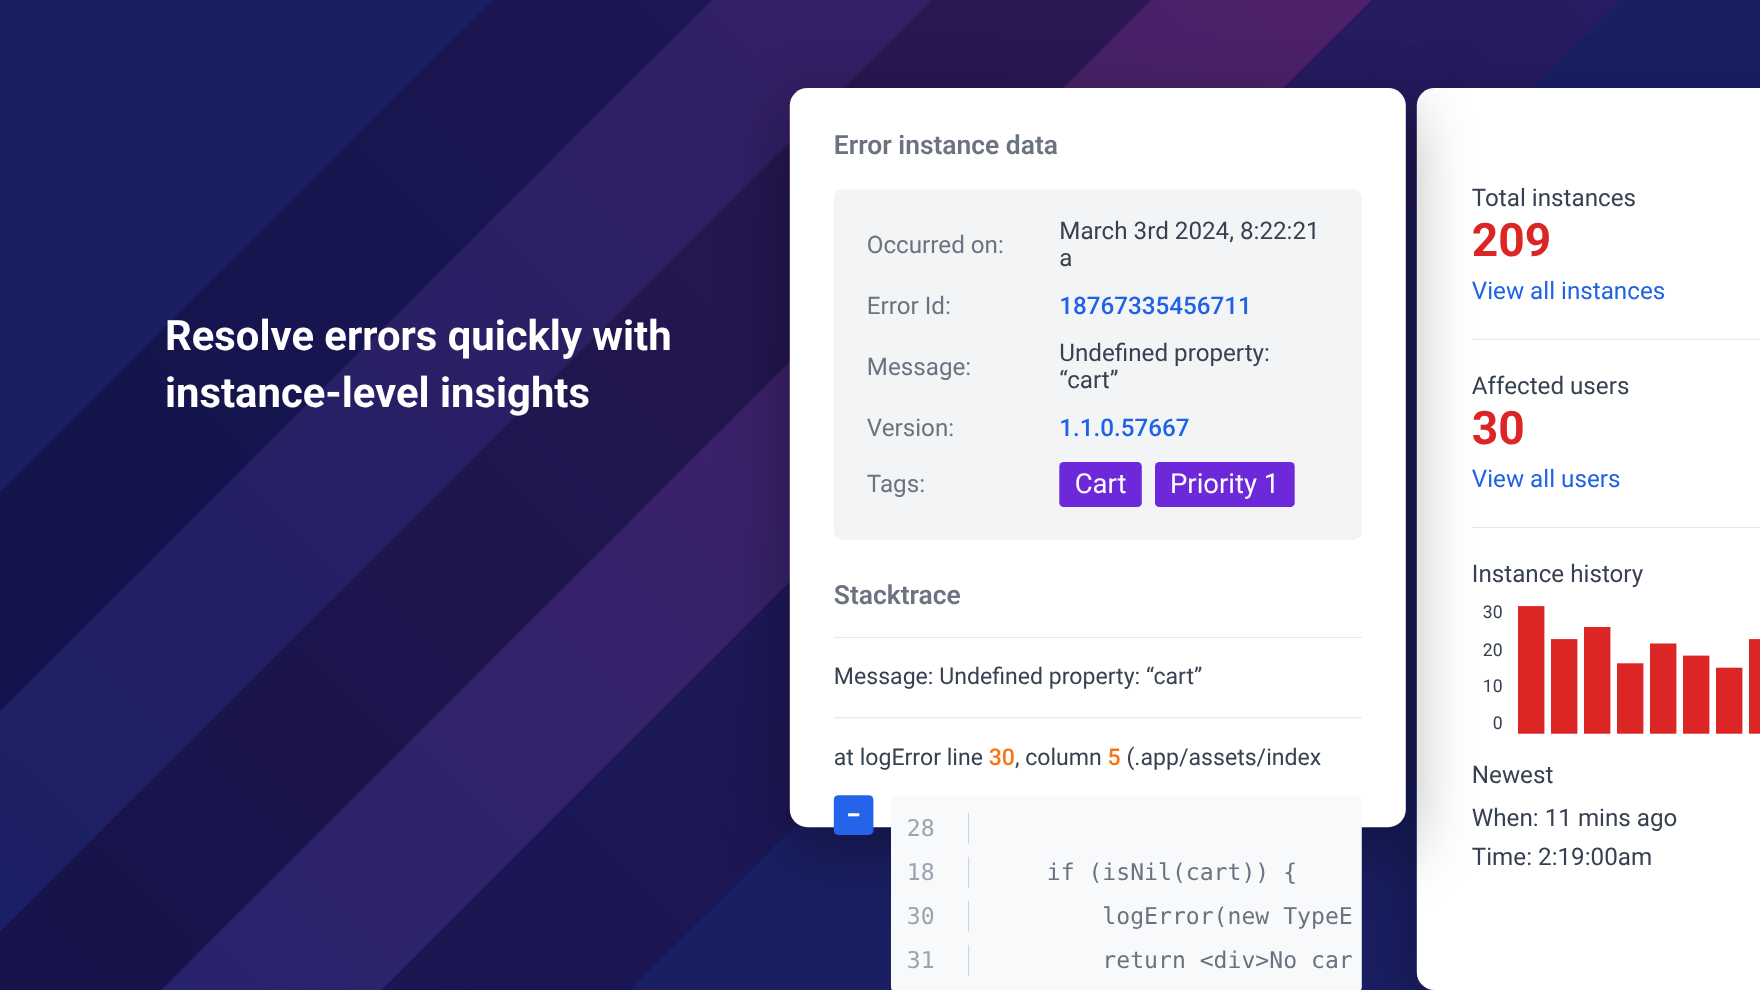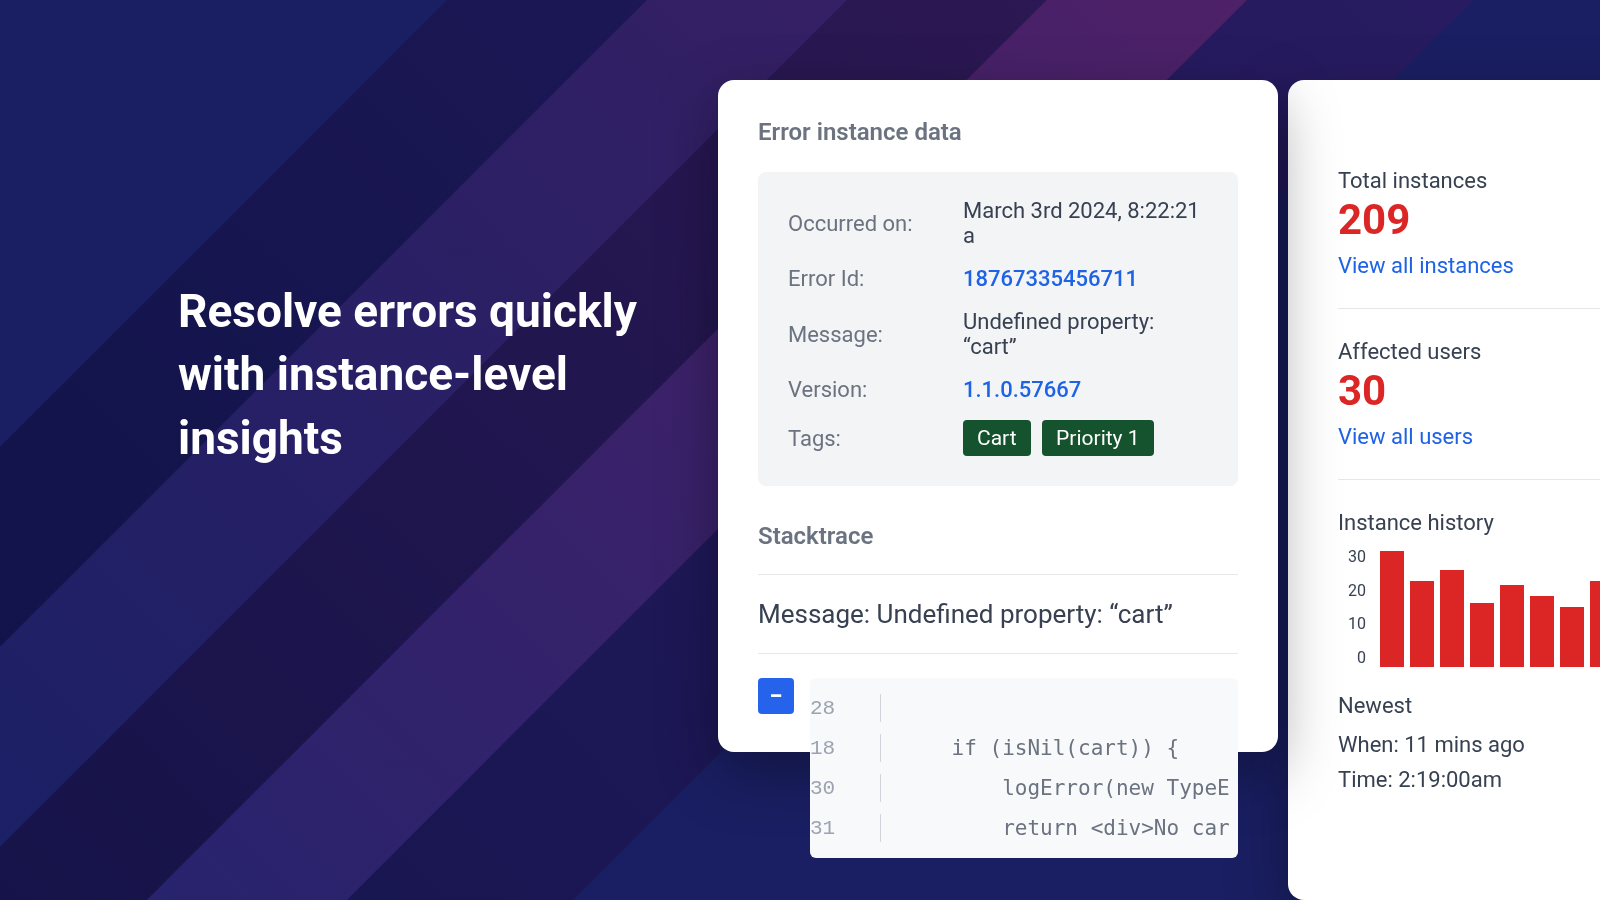--- a/index.html
+++ b/index.html
@@ -7,49 +7,49 @@
   .stage { position: relative; width: 1600px; height: 900px; background: #1a1f63; }
   
   .stripe { position: absolute; width: 2600px; height: 160px; transform: rotate(-45deg); transform-origin: center; }
   .stripe.s1 { top: -120px; left: -700px; background: linear-gradient(90deg,#0d1246 0%,#2a1c63 100%); }
   .stripe.s2 { top:  80px; left: -700px; background: linear-gradient(90deg,#132066 0%,#4b1f63 100%); }
   .stripe.s3 { top: 280px; left: -700px; background: linear-gradient(90deg,#0d1246 0%,#381a58 100%); }
   .stripe.s4 { top: 480px; left: -700px; background: linear-gradient(90deg,#13246f 0%,#5a2066 100%); }
   .stripe.s5 { top: 680px; left: -700px; background: linear-gradient(90deg,#0d1246 0%,#2a1c63 100%); }
   .hero {
     position: absolute; left: 150px; top: 280px; width: 520px;
-    color: #fff; font-weight: 700; font-size: 46px; line-height: 1.38; margin-left: 28px;
+    color: #fff; font-weight: 700; font-size: 38px; line-height: 1.38;
   }
   
   .card {
     position: absolute; background: #fff; border-radius: 16px;
     box-shadow: 0 20px 60px rgba(0,0,0,.35);
   }
   .card-right { top: 80px; left: 1288px; width: 500px; height: 820px; padding: 88px 50px 40px; }
   .card-left  { top: 80px; left: 718px;  width: 560px; height: 672px; padding: 38px 40px 40px; }
 
   .section-title { color:#6b7280; font-size:24px; font-weight:600; margin-bottom:26px; }
   .kv { background:#f3f4f6; border-radius:8px; padding:26px 30px 30px; }
   .kv-row { display:flex; align-items:center; margin-bottom:18px; font-size:22px; }
   .kv-row:last-child { margin-bottom:0; }
   .kv-label { color:#6b7280; width:175px; flex:none; }
   .kv-value { color:#374151; }
   .kv-link  { color:#1e62e6; font-weight:500; }
-  .tag { display:inline-block; background:#14532d; color:#fff; padding:6px 14px; border-radius:4px; font-size:21px; margin-right:6px; }
+  .tag { display:inline-block; background:#6d28d9; color:#fff; padding:6px 14px; border-radius:4px; font-size:25px; margin-right:6px; }
 
   .divider { height:1px; background:#e5e7eb; margin:24px 0; }
 
-  .stack-sub { color:#374151; font-size:26px; margin:2px 0 2px; }
+  .stack-sub { color:#374151; font-size:21px; margin:2px 0 2px; }
   .num-orange { color:#f97316; font-weight:500; }
 
   .code-wrap { display:flex; gap:16px; margin-top:22px; }
   .collapse-btn { width:36px; height:36px; background:#2563eb; border-radius:4px; color:#fff; font-weight:700; display:flex; align-items:center; justify-content:center; font-size:24px; flex:none; }
   .code-block { flex:1; background:#f8f9fa; border-radius:6px; font-family: ui-monospace, SFMono-Regular, Menlo, Consolas, monospace; font-size:21px; color:#6b7280; padding:10px 0; overflow:hidden; }
   .code-line { display:flex; align-items:center; height:40px; }
-  .ln { width:70px; text-align:left; color:#9ca3af; padding-right:16px; flex:none;font-family:Liberation Mono, monospace; }
+  .ln { width:70px; text-align:center; color:#9ca3af; padding-right:16px; flex:none; }
   .bar { width:1px; height:28px; background:#d1d5db; margin-right:20px; flex:none; }
   .code-text { white-space:pre; }
 
   
   .stat-label { font-size:22px; color:#374151; margin-bottom:6px; }
   .stat-value { font-size:42px; font-weight:700; color:#dc2626; line-height:1; margin-bottom:12px; }
   .link { font-size:22px; color:#1e62e6; display:inline-block; margin-bottom:30px; }
   .hr { height:1px; background:#e5e7eb; margin-bottom:30px; }
   .chart { display:flex; align-items:flex-end; gap:8px; height:120px; margin:10px 0 26px; }
   .yaxis { display:flex; flex-direction:column; justify-content:space-between; height:120px; font-size:16px; color:#374151; margin-right:6px; text-align:right; width:28px; }
@@ -133,20 +133,23 @@
       </div>
     </div>
 
     <div style="height:36px"></div>
     <div class="section-title" style="margin-bottom:0">Stacktrace</div>
     <div class="divider"></div>
     <div class="stack-sub">
       <span>Message: </span><span>Undefined property: “cart”</span>
     </div>
     <div class="divider"></div>
+    <div class="stack-sub">
+      <span>at logError line </span><span class="num-orange">30</span><span>,  column </span><span class="num-orange">5</span><span> (.app/assets/index</span>
+    </div>
 
     <div class="code-wrap">
       <div class="collapse-btn">
         <span>−</span>
       </div>
       <div class="code-block" id="code-block">
           <div class="code-line">
             <div class="ln">28</div>
             <div class="bar"></div>
           </div>

